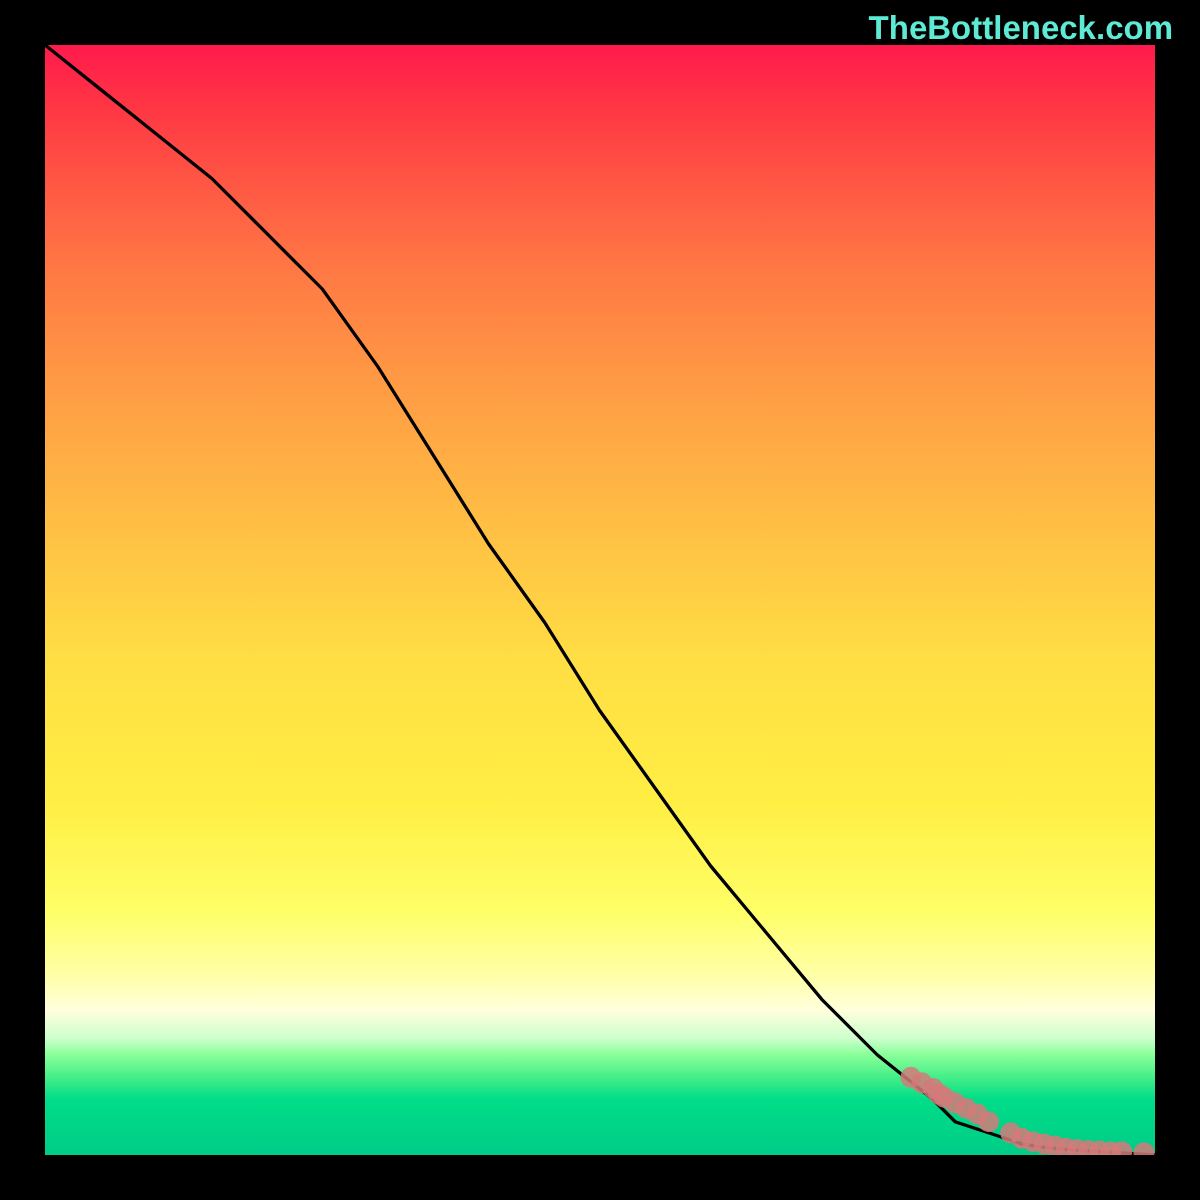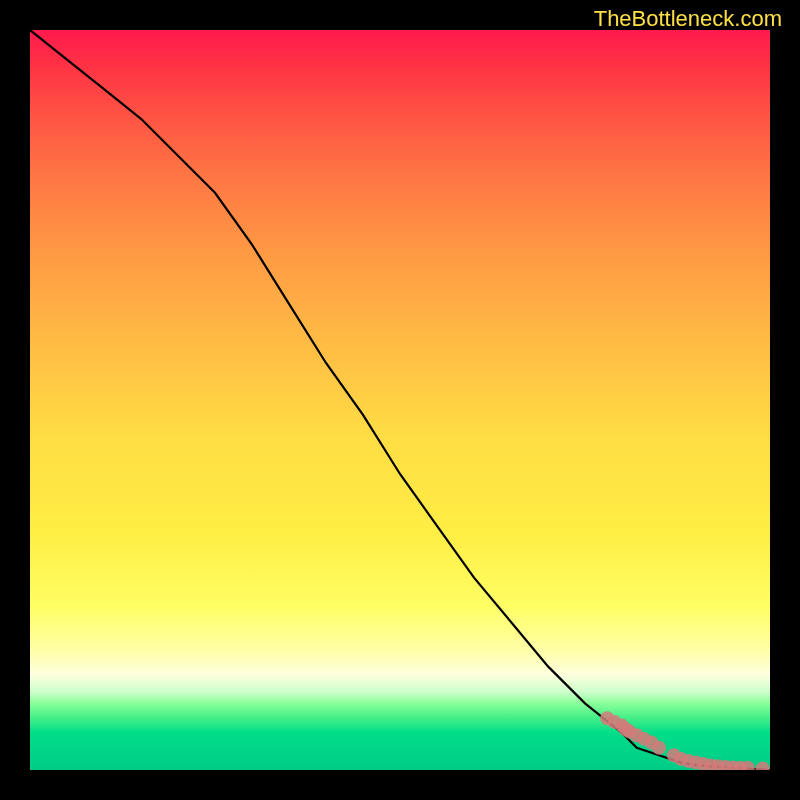--- a/index.html
+++ b/index.html
@@ -26,23 +26,23 @@
       #88ff99 91%,
       #44ee88 93%,
       #00dd88 95%,
       #00cc88 100%
     );
   }
   .watermark {
     position: absolute;
     top: 6px;
     right: 18px;
-    color: #fde047;
+    color: #5eead4;
     font-size: 22px;
-    font-weight: normal;
+    font-weight: bold;
   }
   svg.plot {
     position: absolute;
     left: 30px;
     top: 30px;
     width: 740px;
     height: 740px;
   }
 </style>
 </head>

